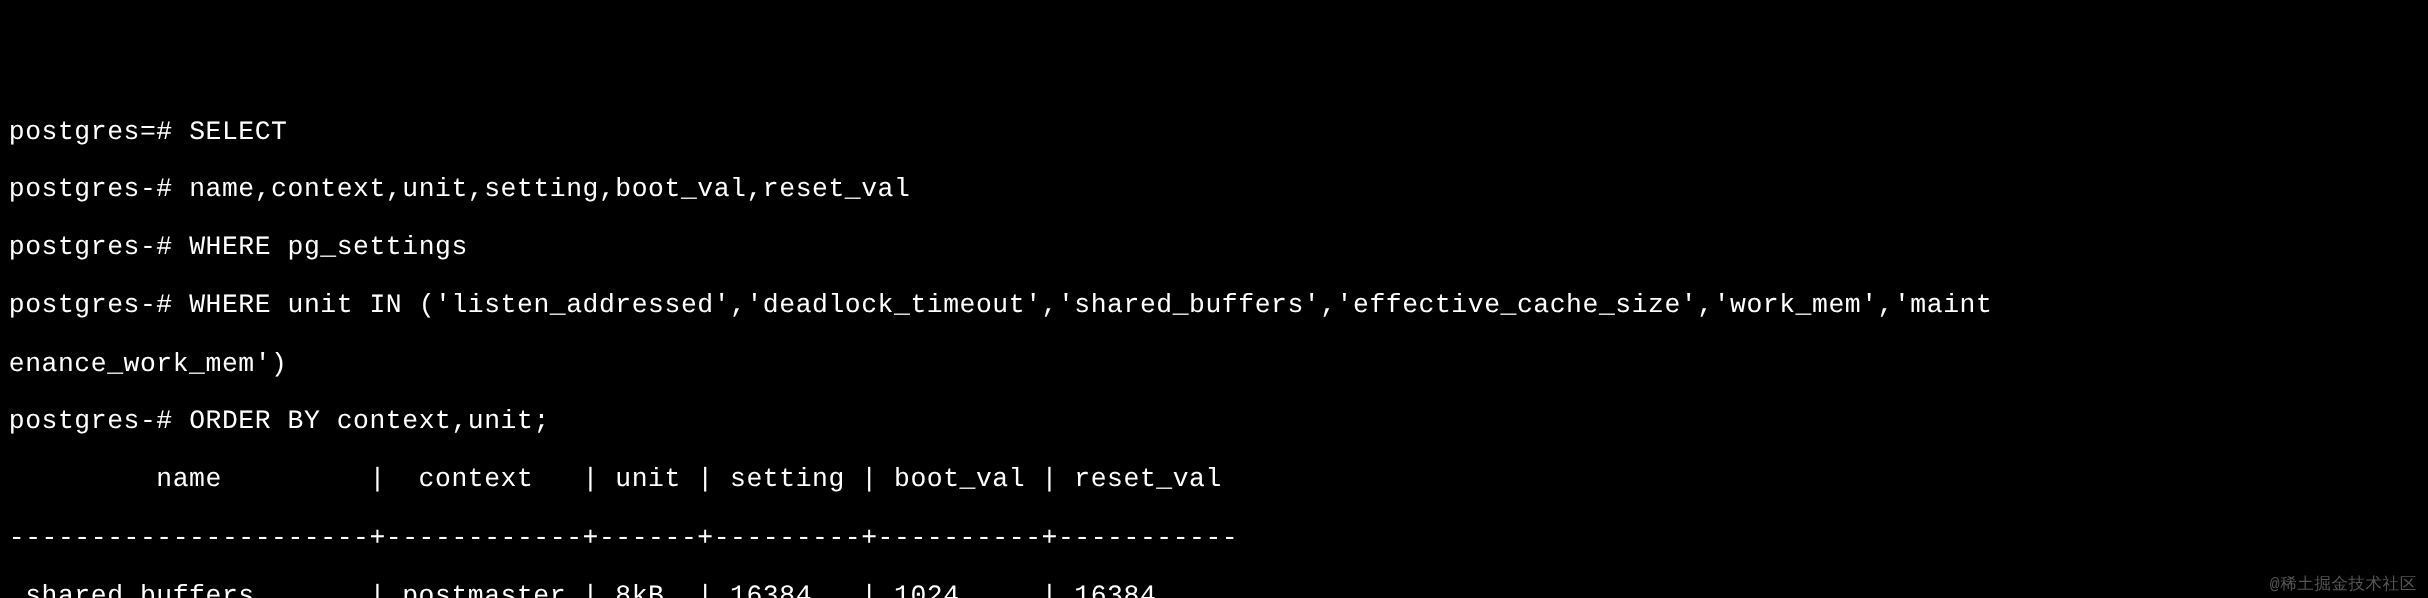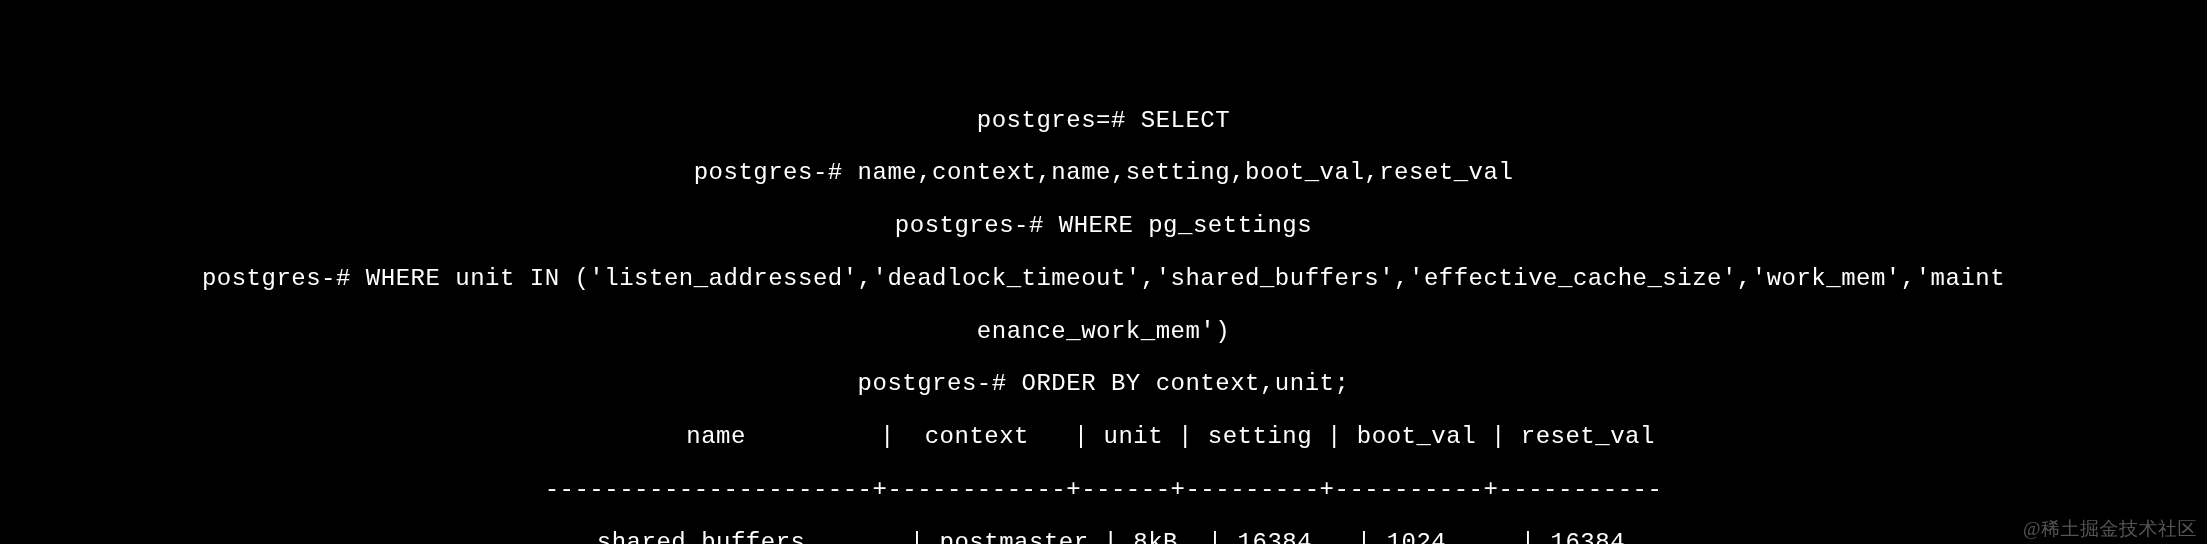--- a/index.html
+++ b/index.html
@@ -13,38 +13,37 @@
       font-family: 'Consolas', 'Courier New', monospace;
       font-size: 24px;
       line-height: 1.1;
       padding: 2px 8px;
       white-space: pre;
       letter-spacing: 0.5px;
       position: relative;
     }
     .terminal-line {
       display: block;
-      text-align: center;
     }
     .watermark {
       position: fixed;
       bottom: 4px;
       right: 10px;
       color: #555555;
-      font-size: 19px;
-      font-family: Liberation Serif, serif;
+      font-size: 15px;
+      font-family: Liberation Mono, monospace;
     }
   </style>
 </head>
 <body>
 
 
 
 <div class="terminal-line"><span>postgres=# </span><span>SELECT</span></div>
-<div class="terminal-line"><span>postgres-# </span><span>name,context,name,setting,boot_val,reset_val</span></div>
+<div class="terminal-line"><span>postgres-# </span><span>name,context,unit,setting,boot_val,reset_val</span></div>
 <div class="terminal-line"><span>postgres-# </span><span>WHERE pg_settings</span></div>
 <div class="terminal-line"><span>postgres-# </span><span>WHERE unit IN ('listen_addressed','deadlock_timeout','shared_buffers','effective_cache_size','work_mem','maint</span></div>
 <div class="terminal-line"><span>enance_work_mem')</span></div>
 <div class="terminal-line"><span>postgres-# </span><span>ORDER BY context,unit;</span></div>
 <div class="terminal-line">         name         |  context   | unit | setting | boot_val | reset_val</div>
 <div class="terminal-line">----------------------+------------+------+---------+----------+-----------</div>
 <div class="terminal-line"> shared_buffers       | postmaster | 8kB  | 16384   | 1024     | 16384</div>
 
 
 

